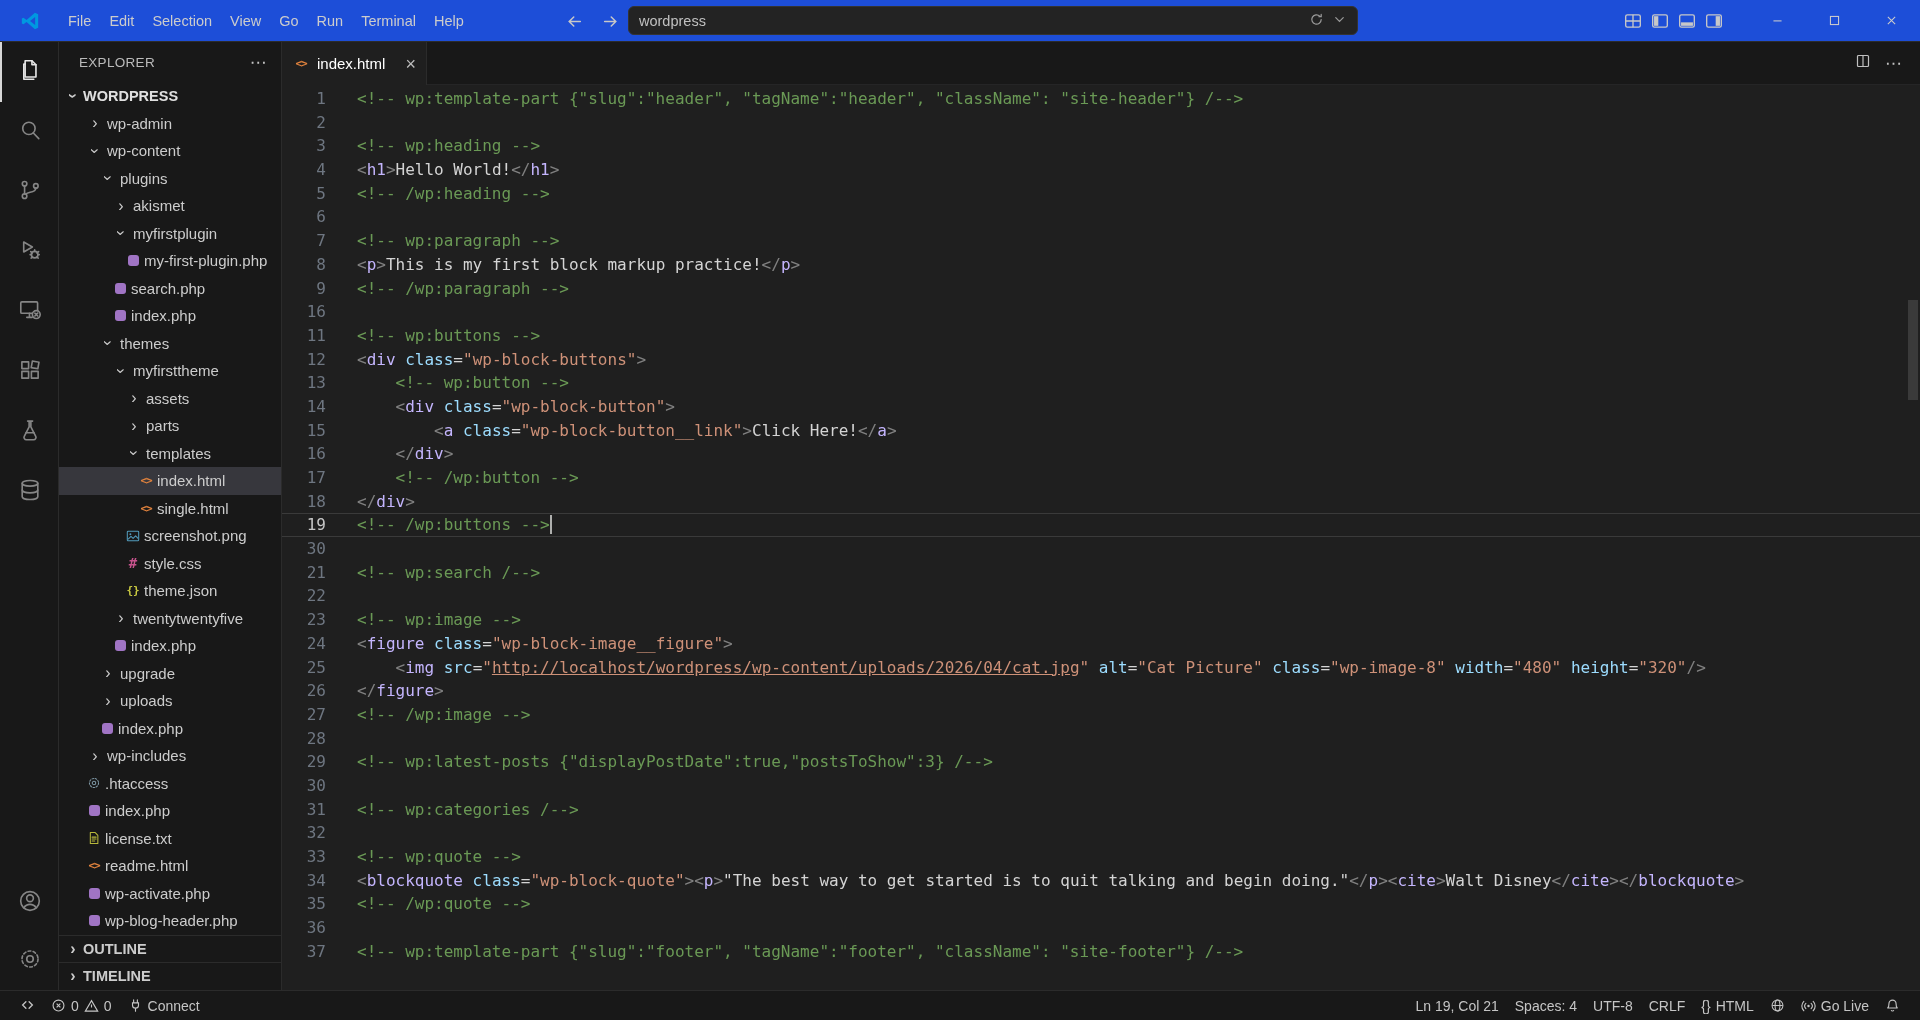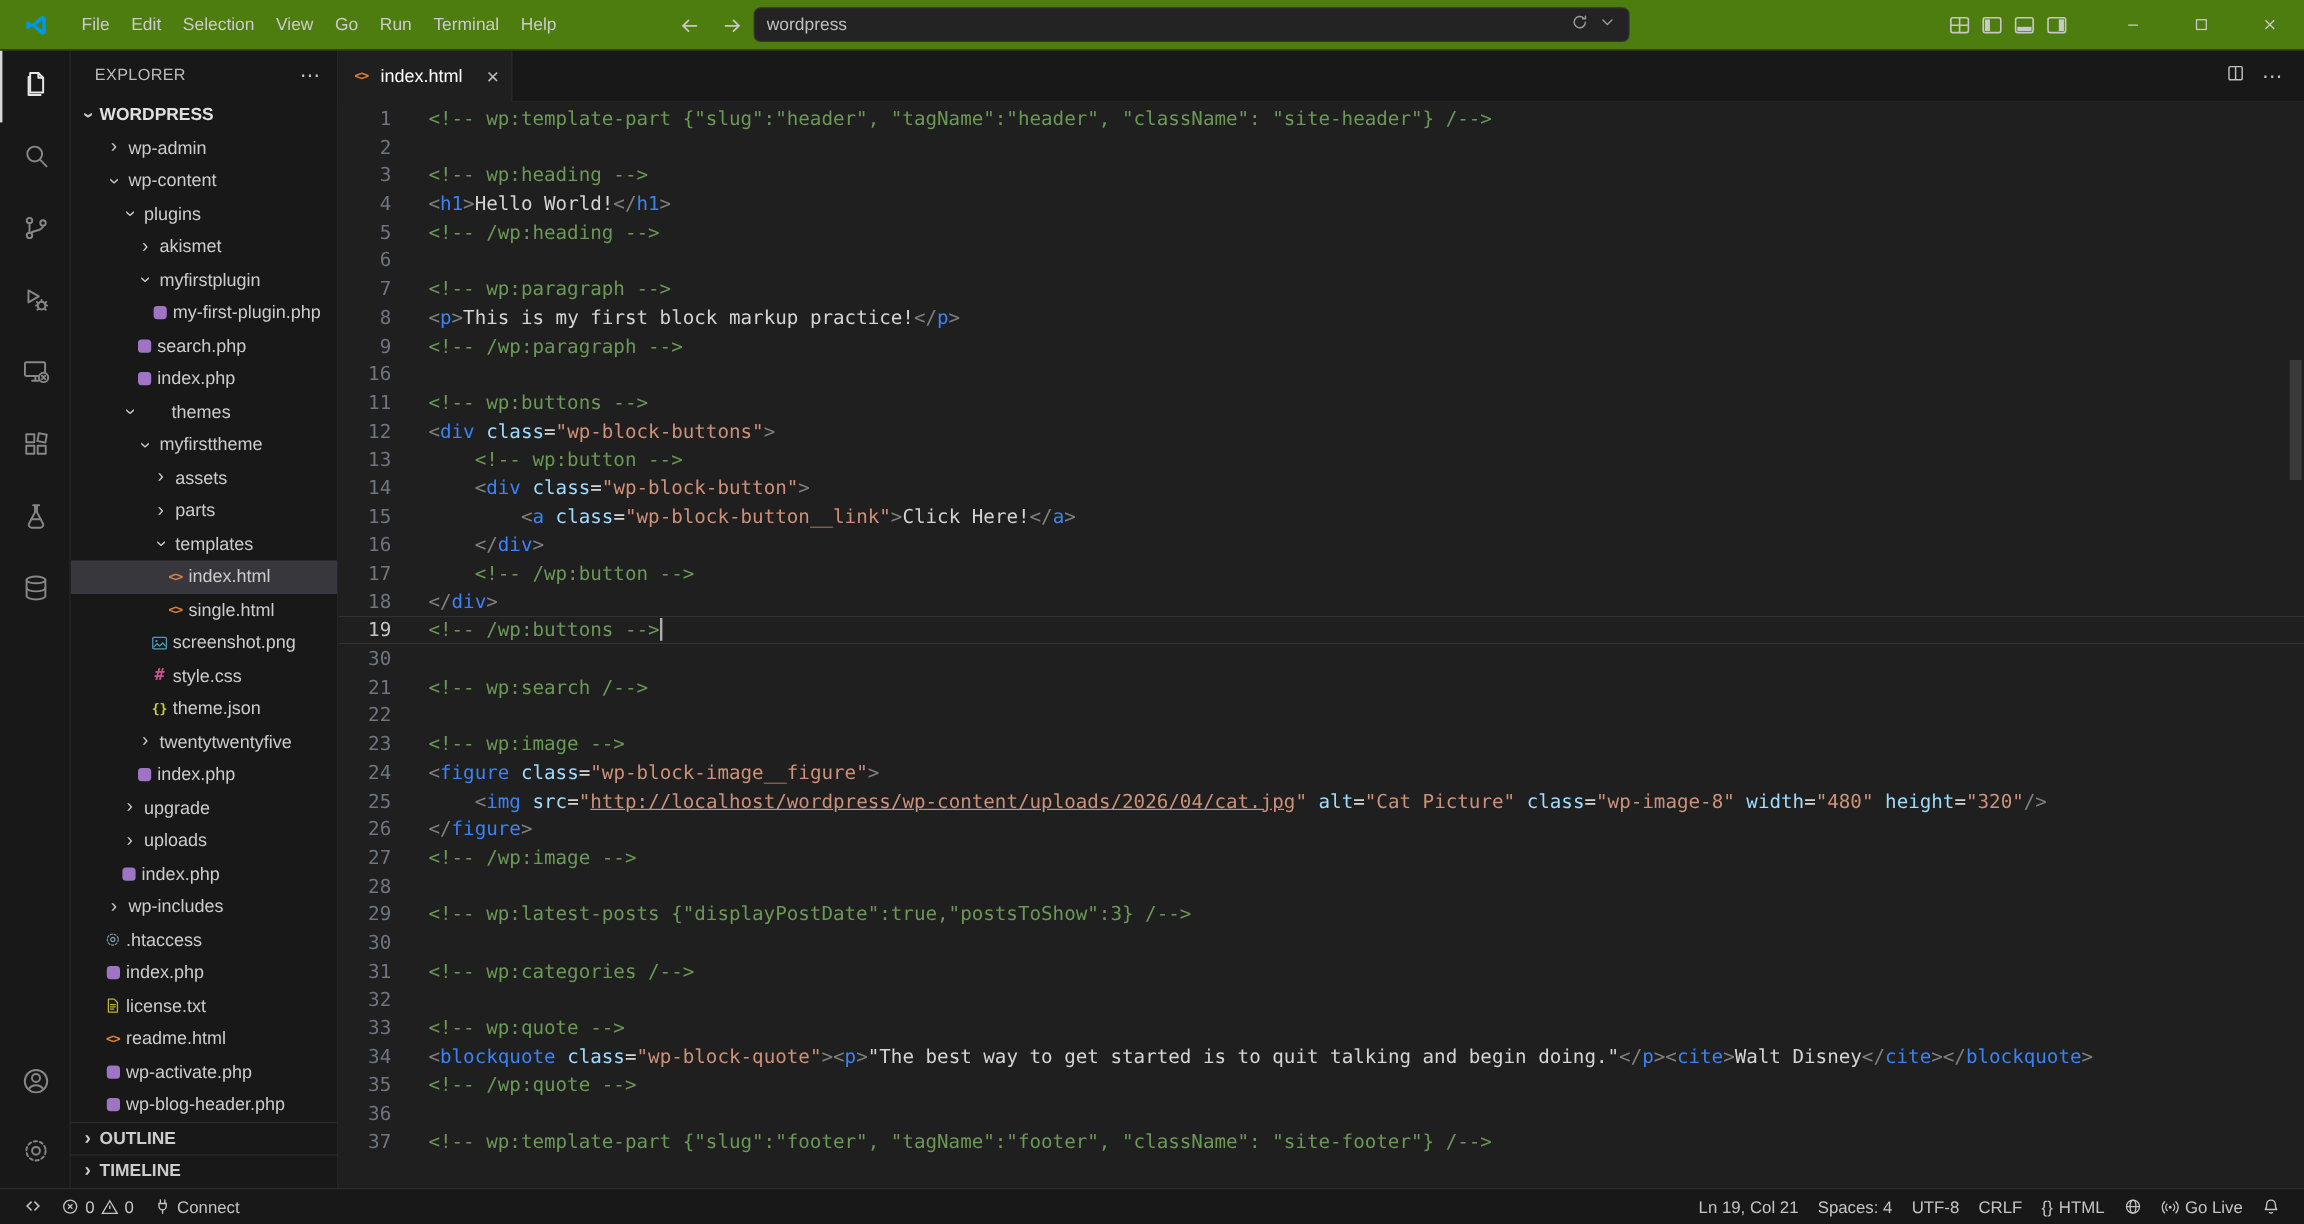--- a/index.html
+++ b/index.html
@@ -1,21 +1,21 @@
 <!DOCTYPE html>
 <html><head>
 <meta charset="utf-8">
 <style>
   * { margin:0; padding:0; box-sizing:border-box; }
   html,body { width:1920px; height:1020px; overflow:hidden; background:#1f1f1f;
               font-family:"Liberation Sans", sans-serif; color:#cccccc; }
   .window { width:1920px; height:1020px; display:flex; flex-direction:column; user-select:none; }
 
   
-  .titlebar { height:42px; flex:0 0 42px; background:#4d7c0f; border-bottom:1px solid #2b2b2b;
+  .titlebar { height:42px; flex:0 0 42px; background:#1d4ed8; border-bottom:1px solid #2b2b2b;
               display:flex; align-items:center; position:relative; }
   .logo { width:59px; display:flex; justify-content:center; align-items:center; }
   .logo svg { width:22px; height:22px; }
   .menus { display:flex; font-size:14.5px; color:#cccccc; }
   .menu-item { padding:5px 9px; border-radius:5px; }
   .nav-arrow { position:absolute; top:0; height:42px; display:flex; align-items:center; color:#c8c8c8; }
   .nav-arrow svg { width:17px; height:17px; }
   .nav-back { left:566px; } .nav-fwd { left:602px; }
   .cmd { position:absolute; left:628px; top:6px; width:730px; height:29px; background:#232323;
          border:1px solid #333333; border-radius:6px; display:flex; align-items:center;
@@ -81,21 +81,21 @@
 
   .editor { flex:1; position:relative; overflow:hidden; padding-top:2px;
             font-family:"DejaVu Sans Mono", monospace; font-size:16px; }
   .cl { display:flex; height:23.7px; line-height:23.7px; }
   .ln { flex:0 0 44px; text-align:right; color:#6e7681; }
   .code { white-space:pre; padding-left:31px; color:#d4d4d4; }
   .cl.cur { box-shadow: inset 0 1px 0 #3a3a3a, inset 0 -1px 0 #3a3a3a; }
   .cl.cur .ln { color:#c6c6c6; }
   .tk-cm { color:#6a9955; }
   .tk-pn { color:#808080; }
-  .tk-tg { color:#3b82f6; }
+  .tk-tg { color:#c4b5fd; }
   .tk-at { color:#9cdcfe; }
   .tk-st { color:#ce9178; }
   .tk-tx { color:#d4d4d4; }
   .tk-lk { color:#ce9178; text-decoration:underline; }
   .caret { display:inline-block; width:2px; height:19px; background:#aeafad; margin-bottom:-4px; }
   .scroll { position:absolute; right:2px; top:215px; width:10px; height:100px;
             background:rgba(121,121,121,.3); }
 
   
   .statusbar { height:30px; flex:0 0 30px; background:#181818; border-top:1px solid #2b2b2b;
@@ -314,21 +314,21 @@
               <span class="fi-php"></span>
             </span>
             <span class="tlabel">search.php</span>
           </div>
           <div class="trow" style="padding-left: 52px;">
             <span class="fi">
               <span class="fi-php"></span>
             </span>
             <span class="tlabel">index.php</span>
           </div>
-          <div class="trow" style="padding-left: 39px; gap: 23px;">
+          <div class="trow" style="padding-left: 39px;">
             <span class="chev exp">›</span>
             <span class="tlabel">themes</span>
           </div>
           <div class="trow" style="padding-left: 52px;">
             <span class="chev exp">›</span>
             <span class="tlabel">myfirsttheme</span>
           </div>
           <div class="trow" style="padding-left: 65px;">
             <span class="chev">›</span>
             <span class="tlabel">assets</span>

